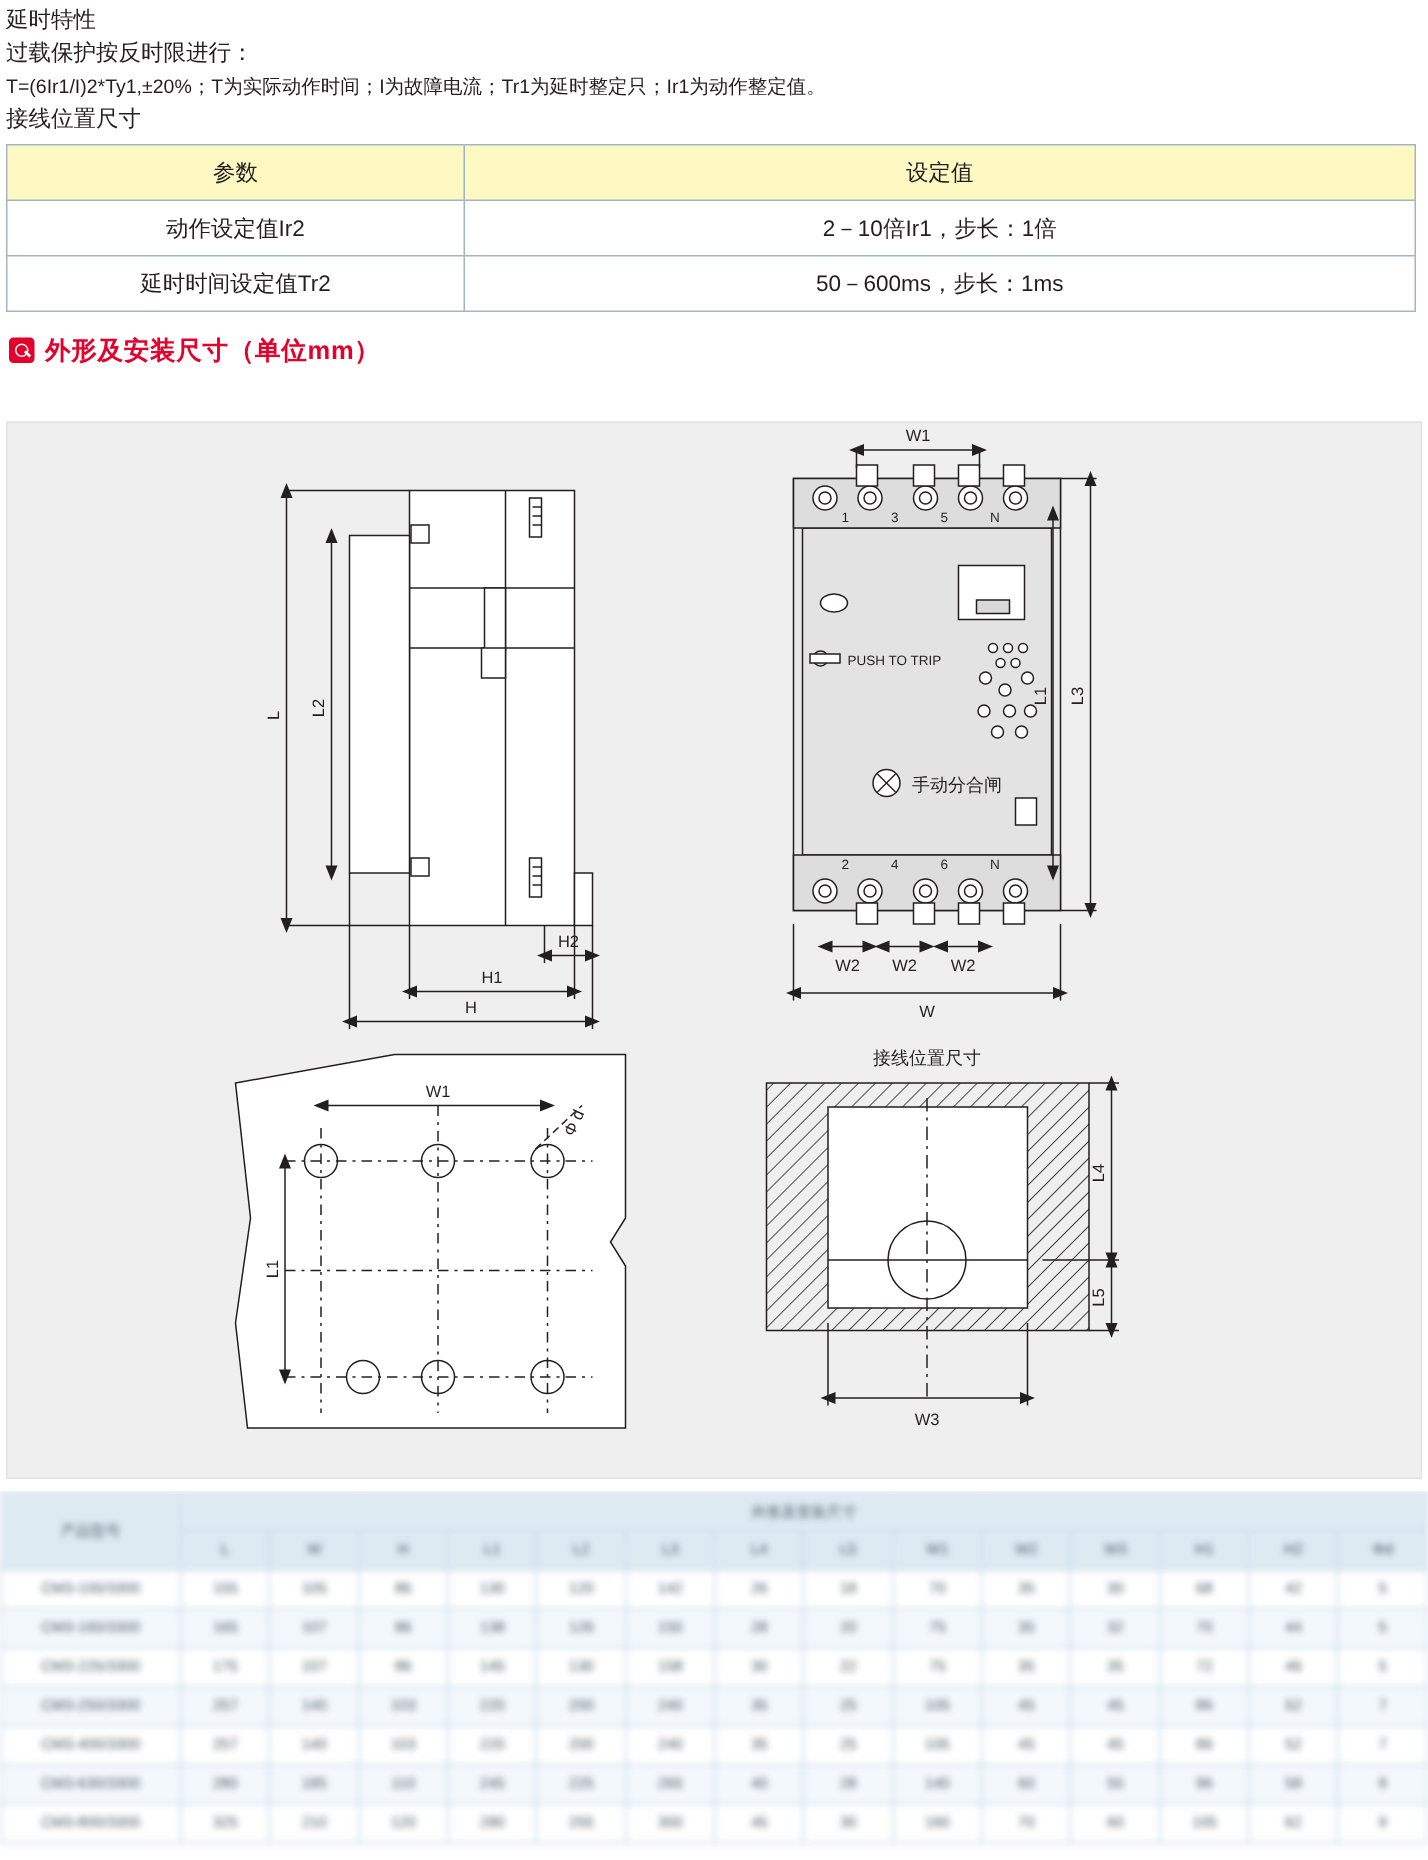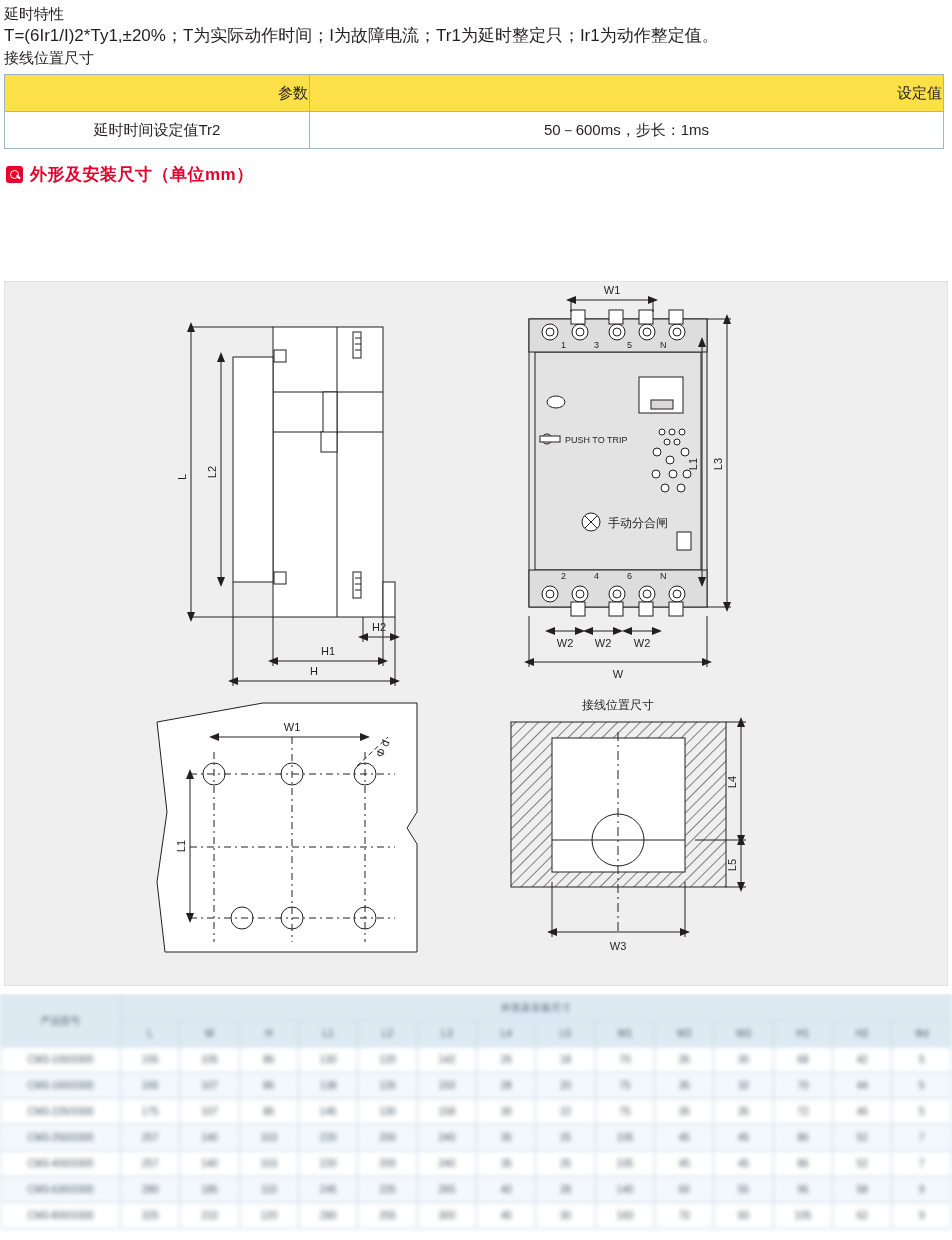--- a/index.html
+++ b/index.html
@@ -11,38 +11,38 @@
     font-family: "Liberation Sans", "DejaVu Sans", sans-serif;
     color: #231f20;
     position: relative;
     overflow: hidden;
   }
   .page { position: relative; width: 952px; height: 1240px; }
 
   
   .topText { padding: 4px 0 0 4px; }
   .topText p { margin: 0 0 2px 0; font-size: 15px; line-height: 20px; }
-  .topText p.small { font-size: 17px; }
+  .topText p.small { font-size: 13px; }
 
   
   table.params {
     width: 940px;
     margin: 6px 0 0 4px;
     border-collapse: collapse;
     table-layout: fixed;
   }
   table.params th, table.params td {
     border: 1px solid #9fb6c4;
     text-align: center;
     font-size: 15px;
     font-weight: normal;
     height: 37px;
     color: #231f20;
   }
-  table.params thead th { background: #fde047; text-align: right; }
+  table.params thead th { background: #fef9c3; }
   table.params col.c1 { width: 305px; }
 
   
   .sectionHead {
     display: flex;
     align-items: center;
     margin: 14px 0 16px 6px;
     color: #e4002b;
     font-size: 17px;
     font-weight: bold;
@@ -117,36 +117,41 @@
   .dimTxtS { font-size: 9px; fill: #231f20; font-family: "Liberation Sans", sans-serif; }
   .cnTxt { font-size: 12px; fill: #231f20; font-family: "Liberation Sans", sans-serif; }
 </style>
 </head>
 <body>
 
 <div class="page">
 
   <div class="topText">
     <p>延时特性</p>
+    <p>过载保护按反时限进行：</p>
     <p class="small">T=(6Ir1/I)2*Ty1,±20%；T为实际动作时间；I为故障电流；Tr1为延时整定只；Ir1为动作整定值。</p>
     <p>接线位置尺寸</p>
   </div>
 
   <table class="params">
     <colgroup>
         <col class="c1">
         <col>
       </colgroup>
     <thead>
       <tr>
         <th>参数</th>
         <th>设定值</th>
       </tr>
     </thead>
     <tbody>
+      <tr>
+        <td>动作设定值Ir2</td>
+        <td>2－10倍Ir1，步长：1倍</td>
+      </tr>
       <tr>
         <td>延时时间设定值Tr2</td>
         <td>50－600ms，步长：1ms</td>
       </tr>
     </tbody>
   </table>
 
   <div class="sectionHead">
     <span class="sqIcon"></span>
     <span>外形及安装尺寸（单位mm）</span>

